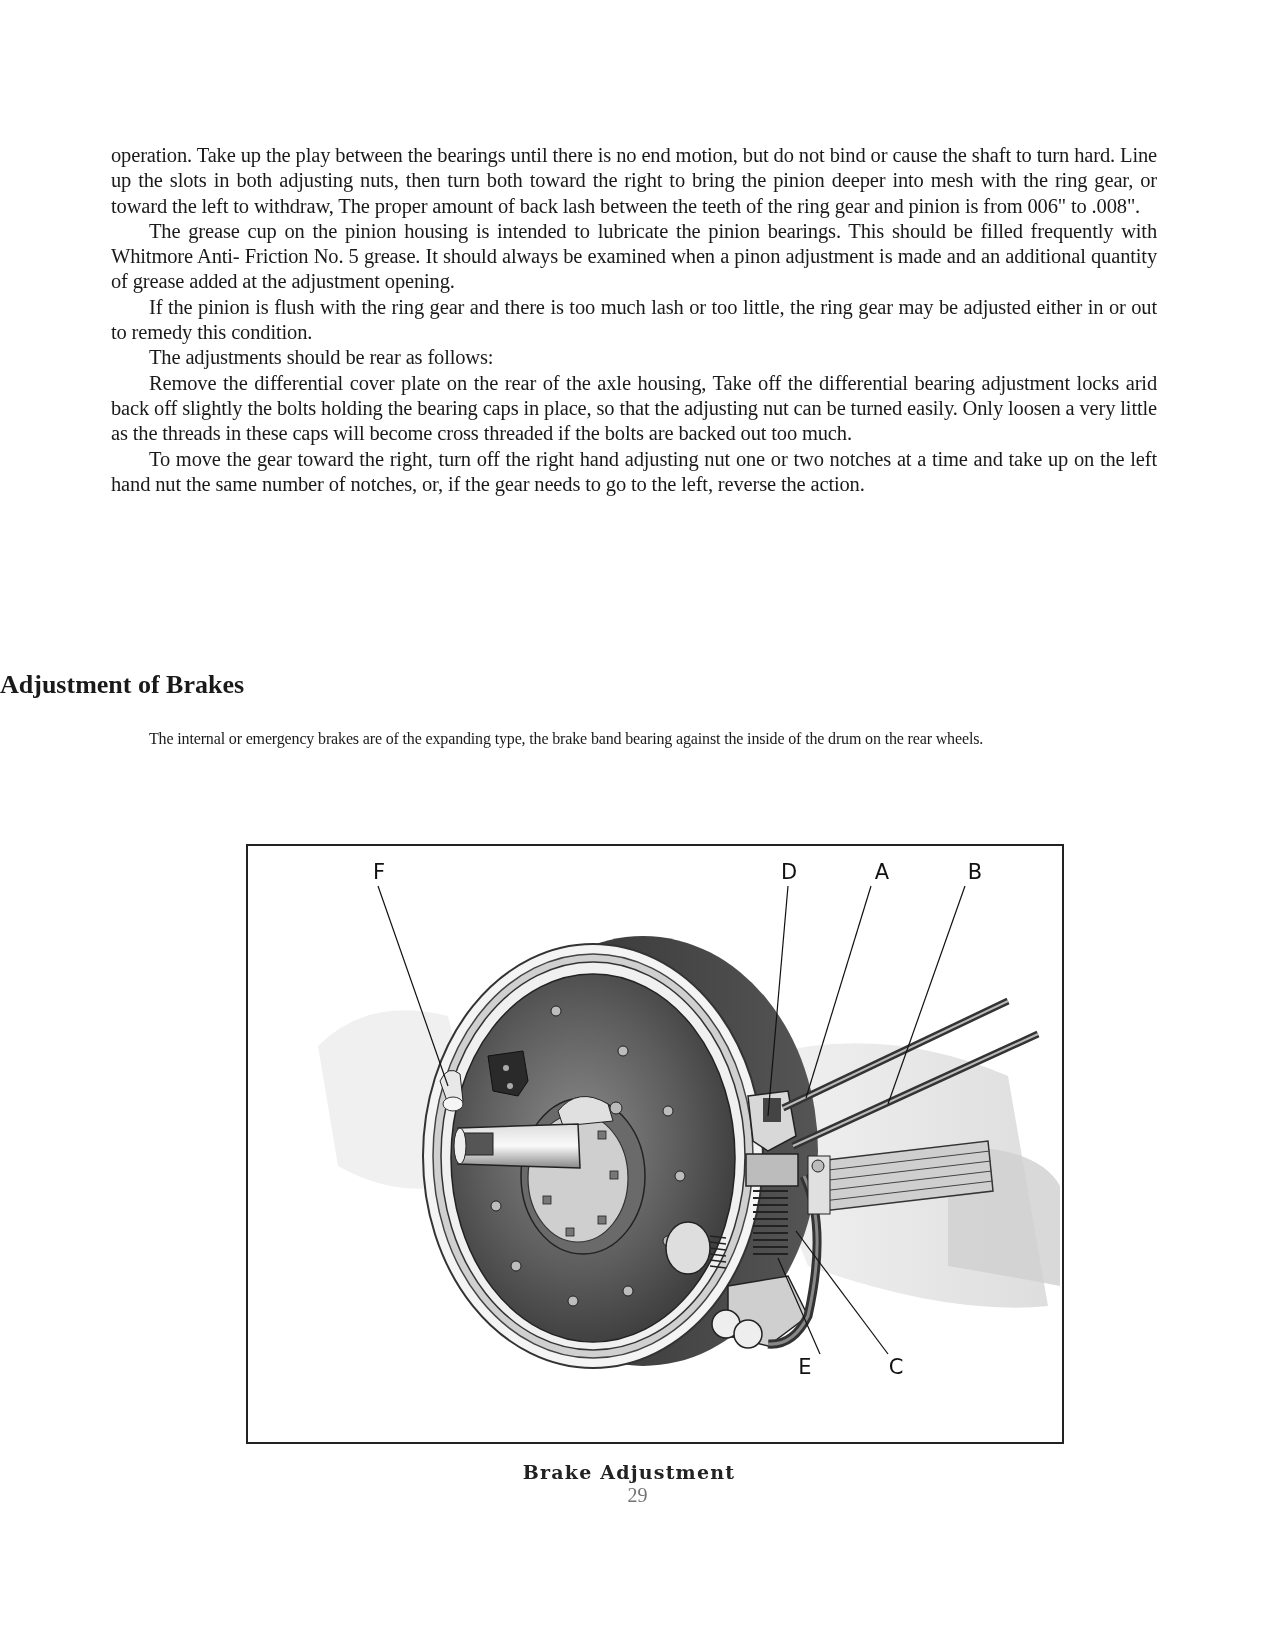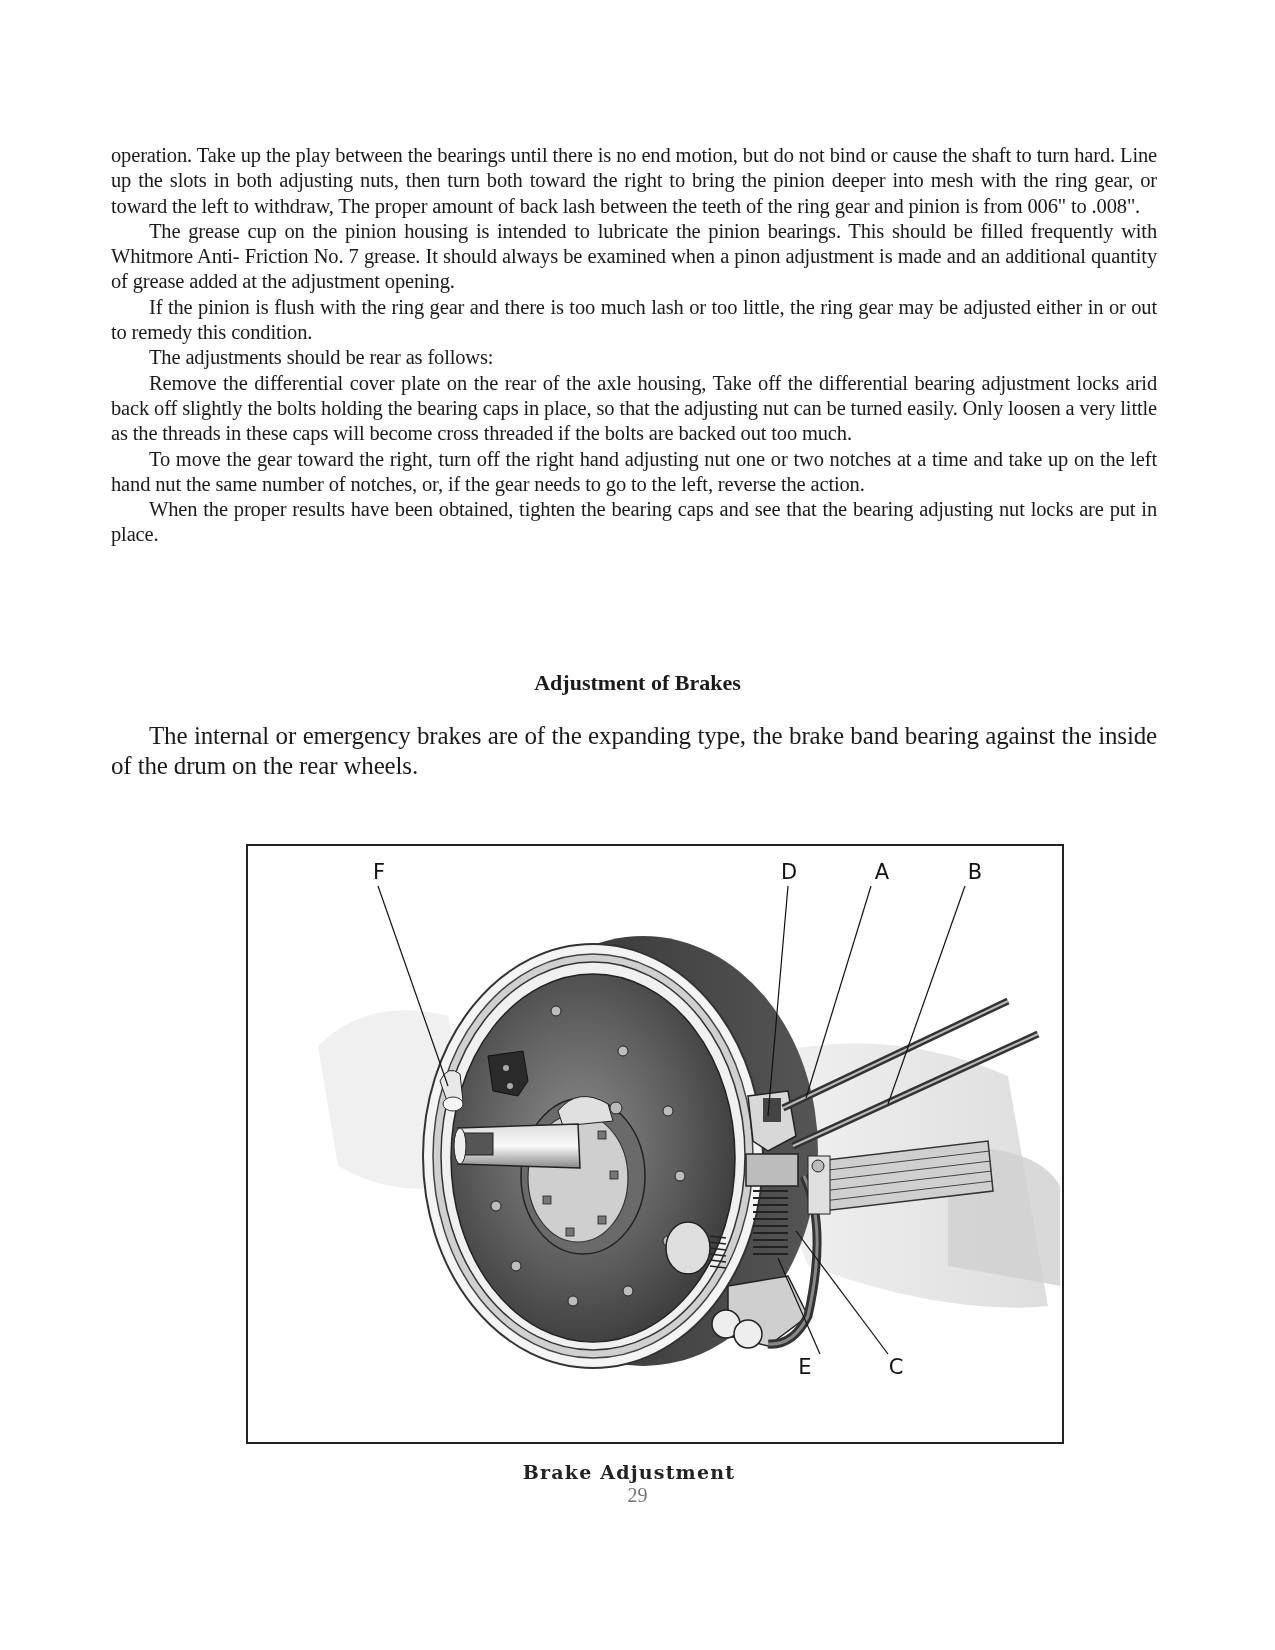--- a/index.html
+++ b/index.html
@@ -6,26 +6,26 @@
     body { width: 1275px; height: 1650px; position: relative; overflow: hidden; color: #1a1a1a; }
     .page { position: absolute; left: 0; top: 4px; width: 1275px; height: 1650px; text-decoration: underline; }
     .body-text {
       position: absolute; left: 111px; top: 139px; width: 1046px;
       font-family: "Liberation Serif", serif; font-size: 20.5px; line-height: 25.3px;
       text-align: justify; letter-spacing: -0.15px;
     }
     .body-text p { margin: 0; }
     .body-text p.indent { text-indent: 38px; }
     .heading {
-      position: absolute; left: 0; top: 666px; width: 1275px; text-align: center;
-      font-family: "Liberation Serif", serif; font-weight: bold; font-size: 22px;
+      position: absolute; left: 0; top: 666px; width: 1275px; 
+      font-family: "Liberation Serif", serif; font-weight: bold; font-size: 26px;
     }
     .body-text-2 {
       position: absolute; left: 111px; top: 717px; width: 1046px;
-      font-family: "Liberation Serif", serif; font-size: 25px; line-height: 30px;
+      font-family: "Liberation Serif", serif; font-size: 16px; line-height: 36px;
       text-align: justify; letter-spacing: -0.15px;
     }
     .body-text-2 p { margin: 0; text-indent: 38px; }
     .figure-frame {
       position: absolute; left: 246px; top: 840px; width: 818px; height: 600px;
       border: 2px solid #222; box-sizing: border-box; background: #fff;
     }
     .figure-frame svg { position: absolute; left: 0; top: 0; }
     .callout {
       position: absolute; font-family: "DejaVu Sans", sans-serif; font-size: 21px;
@@ -41,26 +41,25 @@
       font-family: "Liberation Serif", serif; font-size: 20px; color: #737373;
     }
   </style>
 </head>
 <body>
 
 <div class="page">
 
   <div class="body-text">
     <p>operation. Take up the play between the bearings until there is no end motion, but do not bind or cause the shaft to turn hard. Line up the slots in both adjusting nuts, then turn both toward the right to bring the pinion deeper into mesh with the ring gear, or toward the left to withdraw, The proper amount of back lash between the teeth of the ring gear and pinion is from 006" to .008".</p>
-    <p class="indent">The grease cup on the pinion housing is intended to lubricate the pinion bearings. This should be filled frequently with Whitmore Anti- Friction No. 7 grease. It should always be examined when a pinon adjustment is made and an additional quantity of grease added at the adjustment opening.</p>
+    <p class="indent">The grease cup on the pinion housing is intended to lubricate the pinion bearings. This should be filled frequently with Whitmore Anti- Friction No. 5 grease. It should always be examined when a pinon adjustment is made and an additional quantity of grease added at the adjustment opening.</p>
     <p class="indent">If the pinion is flush with the ring gear and there is too much lash or too little, the ring gear may be adjusted either in or out to remedy this condition.</p>
     <p class="indent">The adjustments should be rear as follows:</p>
     <p class="indent">Remove the differential cover plate on the rear of the axle housing, Take off the differential bearing adjustment locks arid back off slightly the bolts holding the bearing caps in place, so that the adjusting nut can be turned easily. Only loosen a very little as the threads in these caps will become cross threaded if the bolts are backed out too much.</p>
     <p class="indent">To move the gear toward the right, turn off the right hand adjusting nut one or two notches at a time and take up on the left hand nut the same number of notches, or, if the gear needs to go to the left, reverse the action.</p>
-    <p class="indent">When the proper results have been obtained, tighten the bearing caps and see that the bearing adjusting nut locks are put in place.</p>
   </div>
 
   <div class="heading">Adjustment of Brakes</div>
 
   <div class="body-text-2">
     <p>The internal or emergency brakes are of the expanding type, the brake band bearing against the inside of the drum on the rear wheels.</p>
   </div>
 
   <div class="figure-frame">
     <svg width="814" height="596" viewBox="0 0 814 596">

